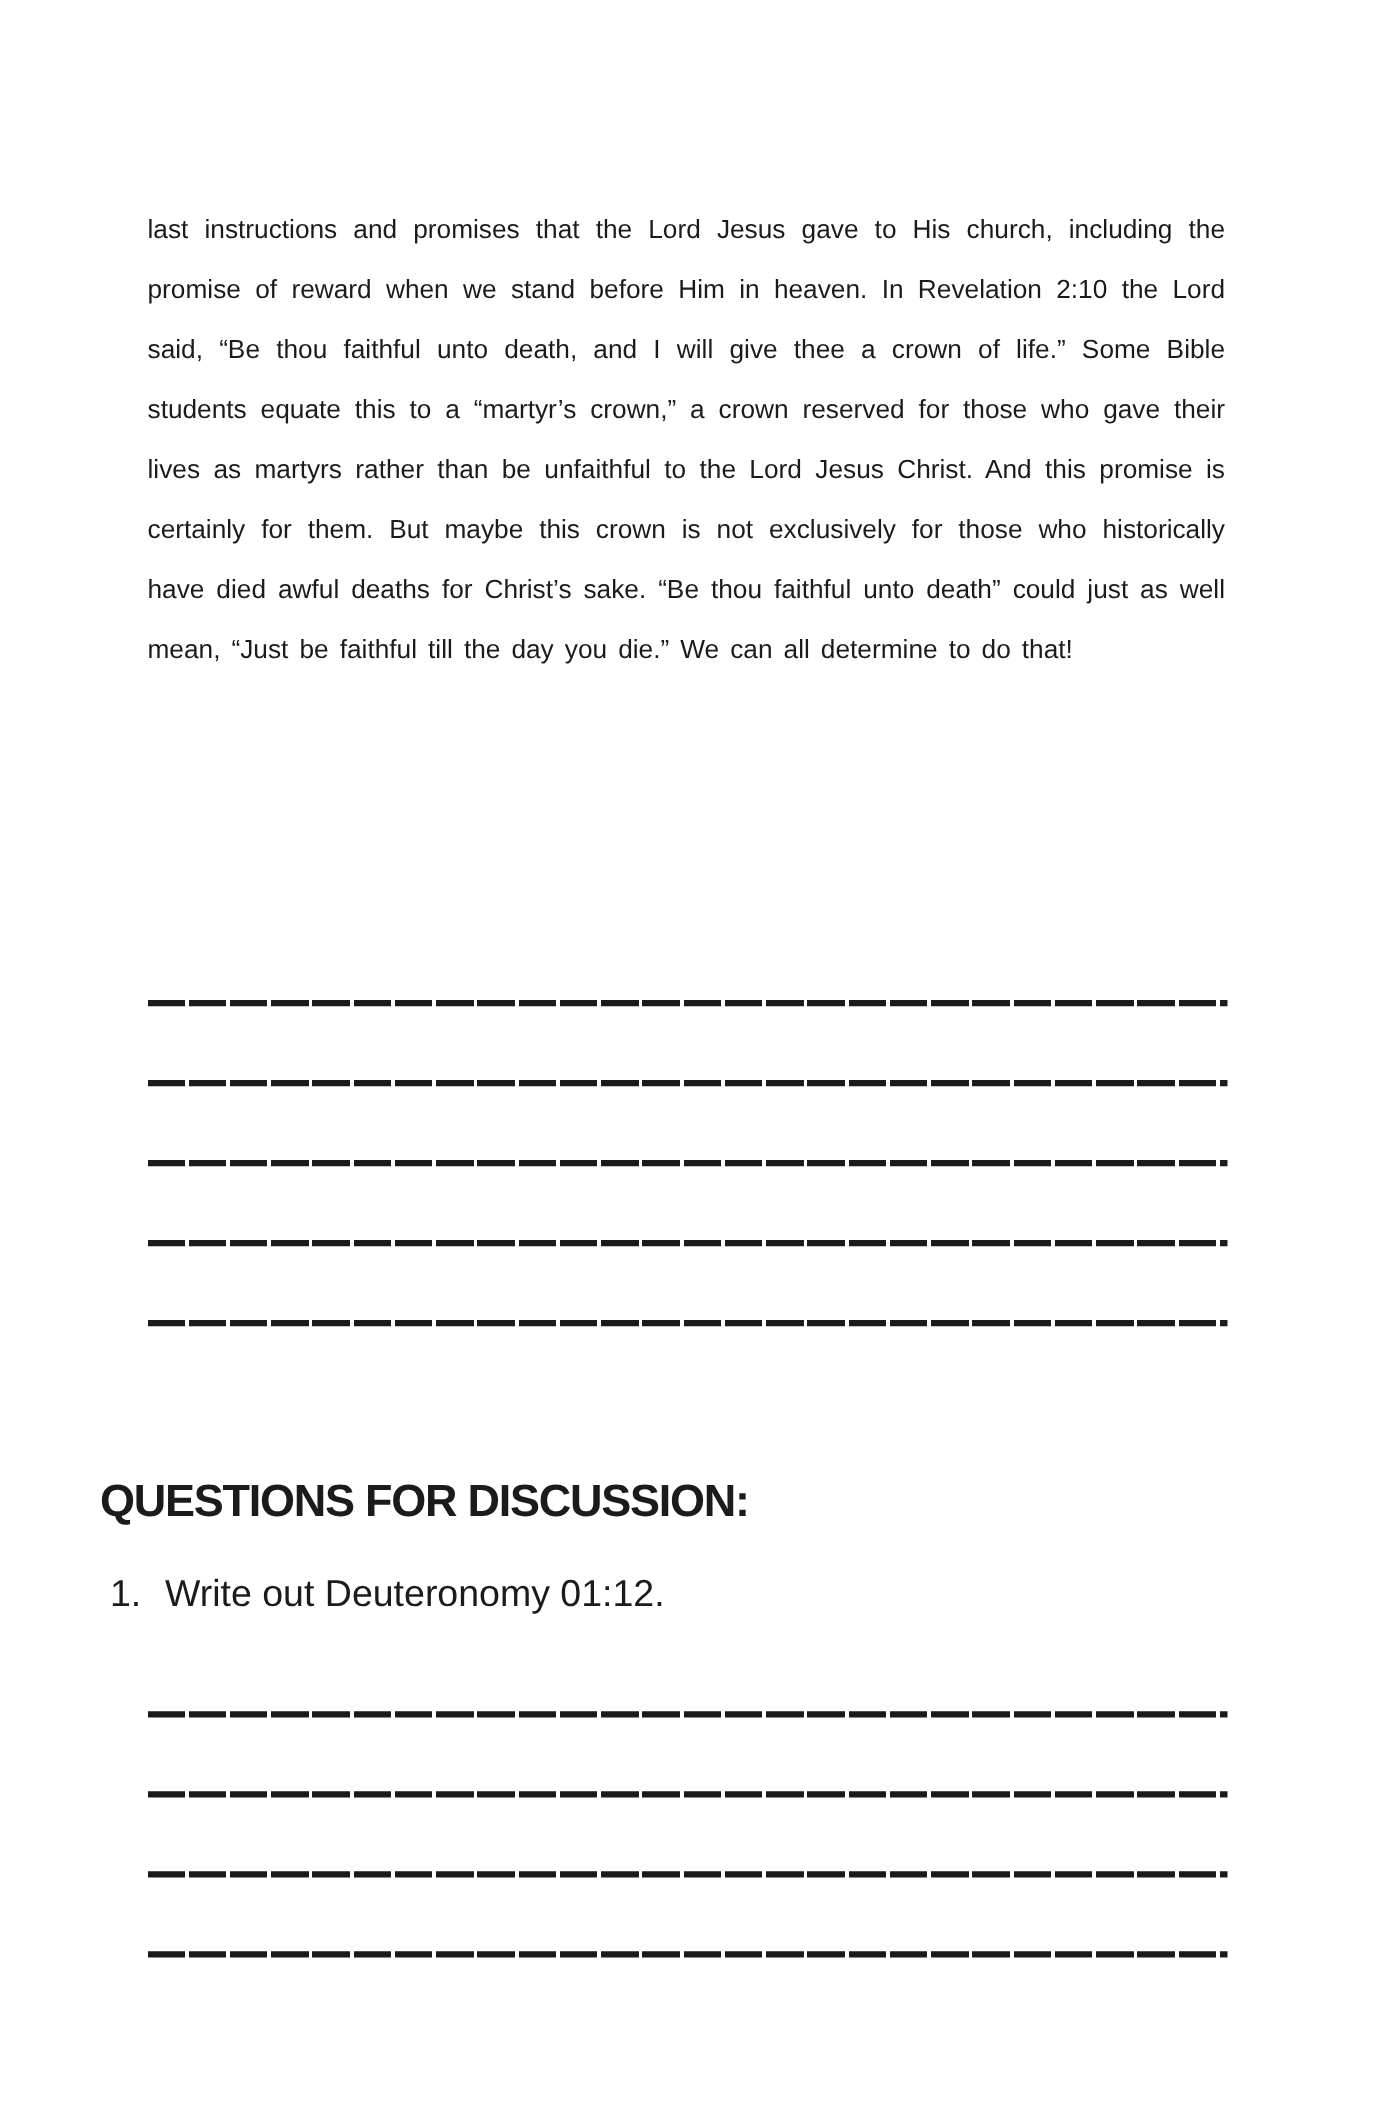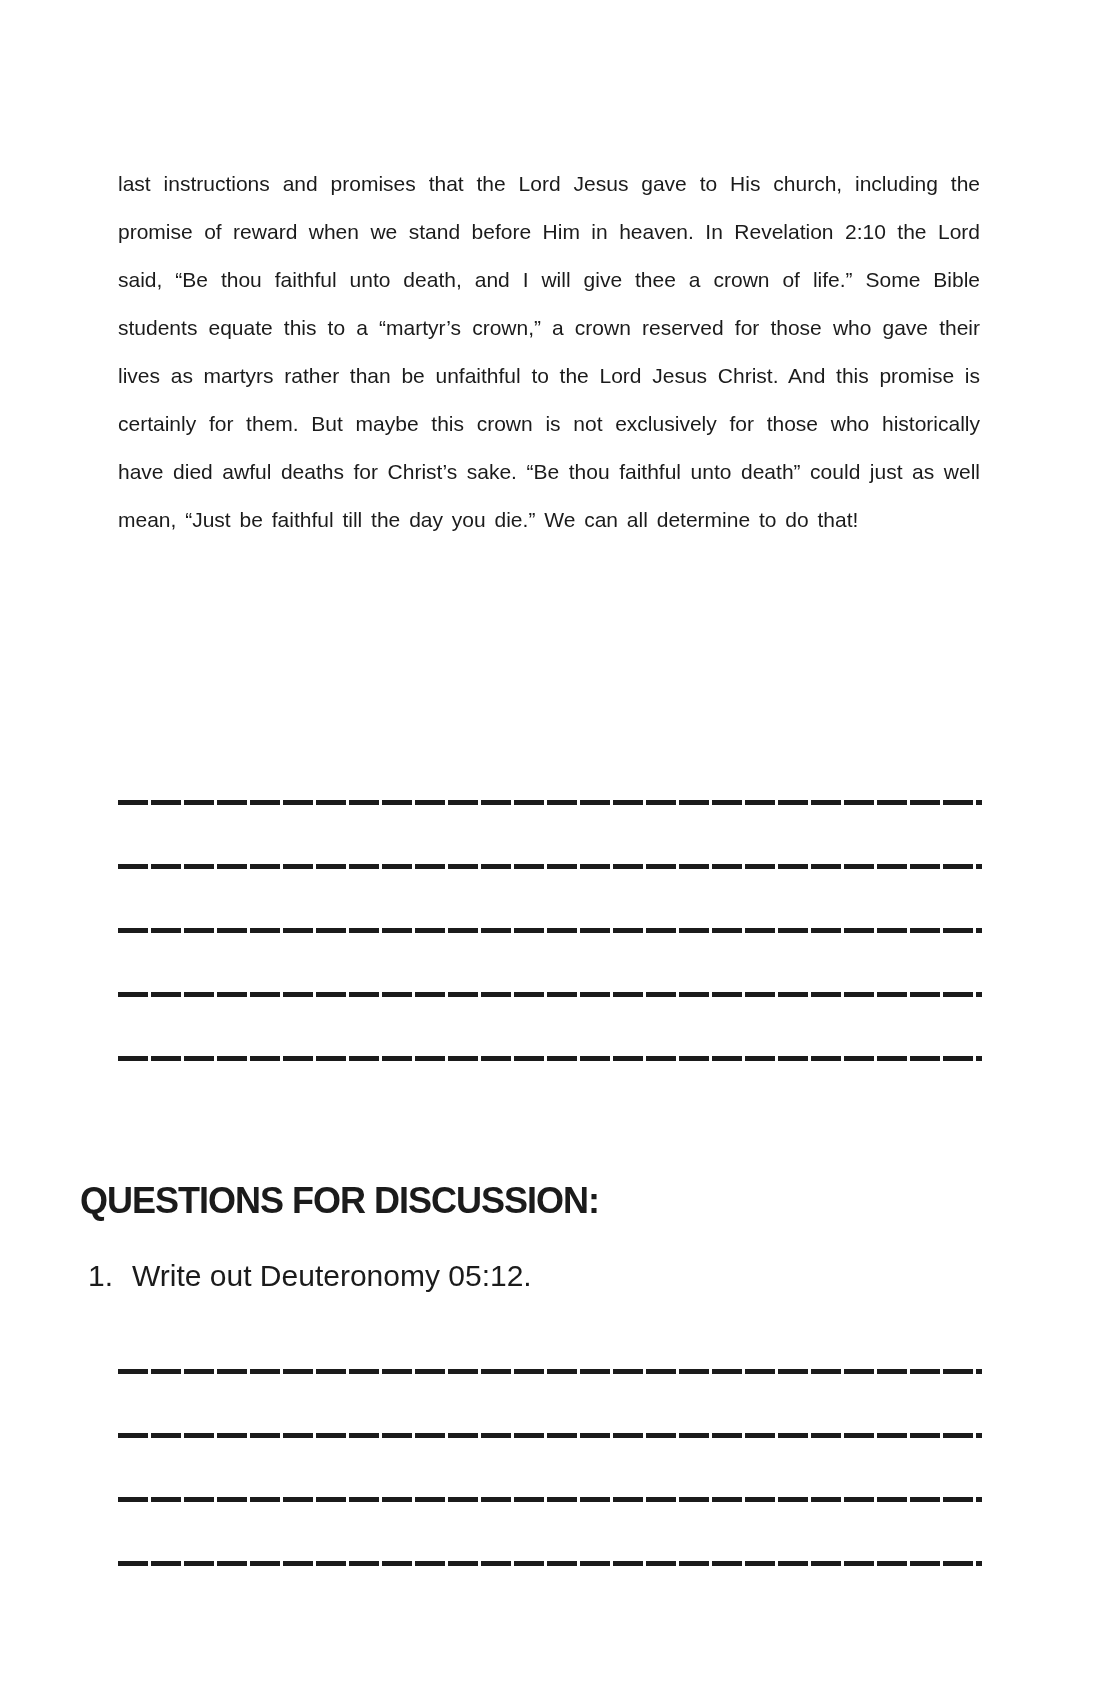--- a/index.html
+++ b/index.html
@@ -98,21 +98,21 @@
 
 <div class="page" id="page">
 
 
   <p class="body-paragraph">last instructions and promises that the Lord Jesus gave to His church, including the promise of reward when we stand before Him in heaven. In Revelation 2:10 the Lord said, “Be thou faithful unto death, and I will give thee a crown of life.” Some Bible students equate this to a “martyr’s crown,” a crown reserved for those who gave their lives as martyrs rather than be unfaithful to the Lord Jesus Christ. And this promise is certainly for them. But maybe this crown is not exclusively for those who historically have died awful deaths for Christ’s sake. “Be thou faithful unto death” could just as well mean, “Just be faithful till the day you die.” We can all determine to do that!</p>
 
   <h2 class="section-heading">QUESTIONS FOR DISCUSSION:</h2>
 
   <div class="question">
     <span class="question-number">1.</span>
-    <span class="question-text">Write out Deuteronomy 05:12.</span>
+    <span class="question-text">Write out Deuteronomy 01:12.</span>
   </div>
 
 <div class="rule" style="top: 800px;"></div>
     <div class="rule" style="top: 864px;"></div>
     <div class="rule" style="top: 928px;"></div>
     <div class="rule" style="top: 992px;"></div>
     <div class="rule" style="top: 1056px;"></div>
     <div class="rule" style="top: 1369px;"></div>
     <div class="rule" style="top: 1433px;"></div>
     <div class="rule" style="top: 1497px;"></div>

